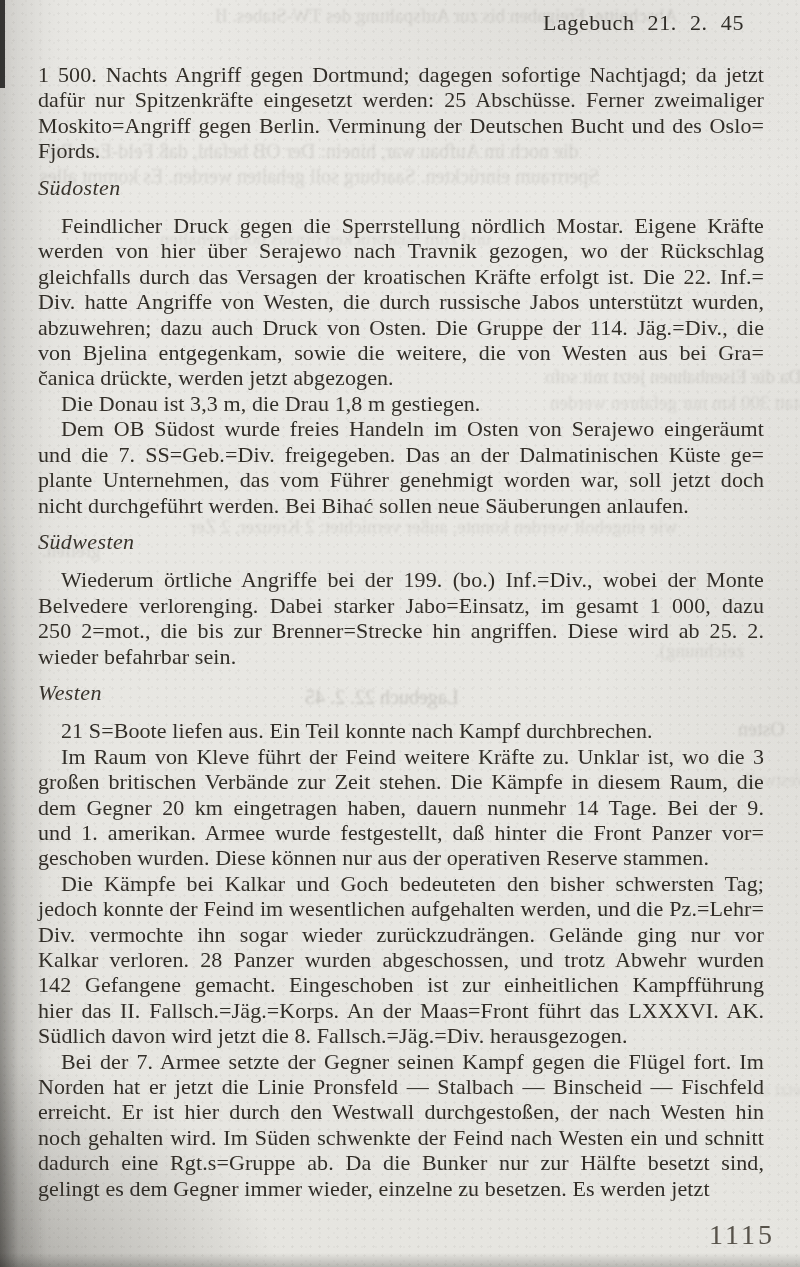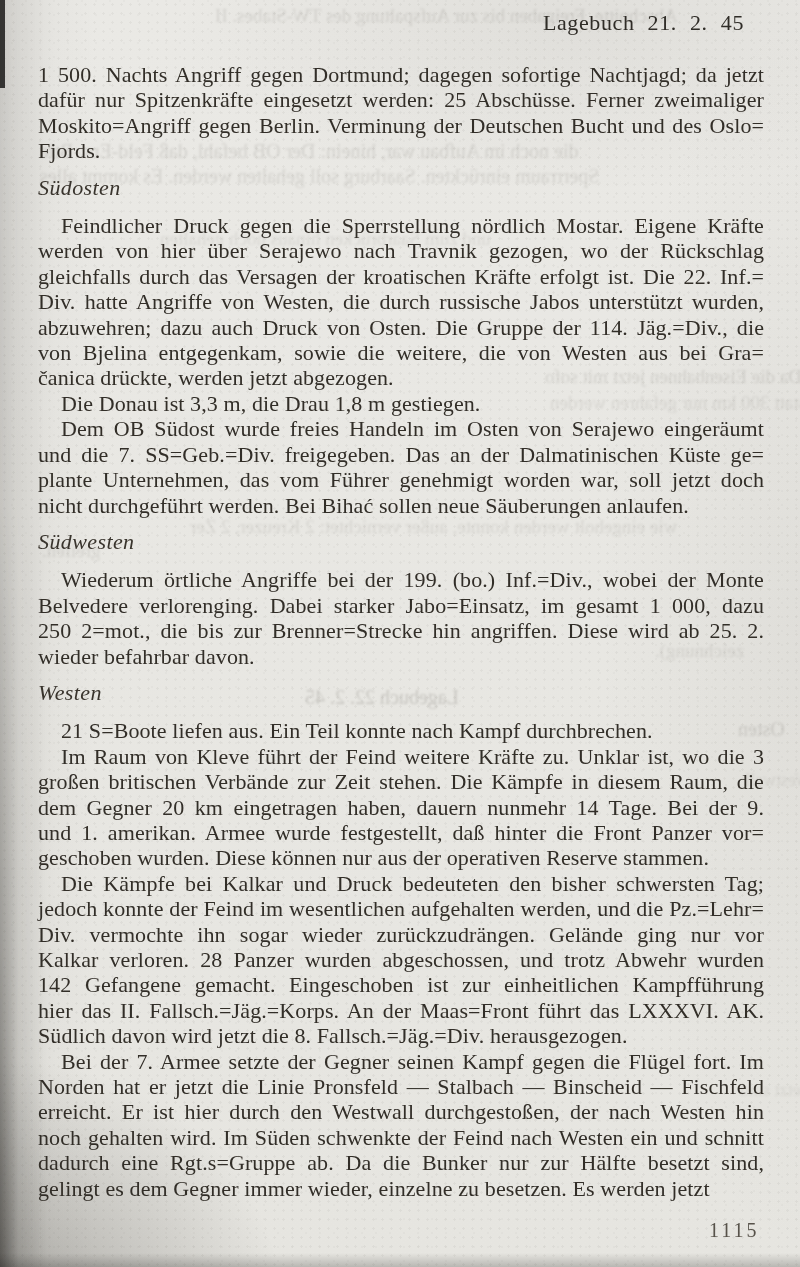--- a/index.html
+++ b/index.html
@@ -40,21 +40,21 @@
   .line { text-align:justify; text-align-last:justify; }
   .line.last { text-align-last:left; }
   .para.indent > .line:first-child { text-indent:23px; }
   .heading {
     font-style:italic; font-size:22px; margin:11px 0 13px 0;
     color:#39342d; letter-spacing:0.4px;
     text-align:left; text-align-last:left;
   }
   .page-number {
     position:absolute; left:709px; top:1219px;
-    font-size:20px; letter-spacing:3px; color:#57524a;
+    font-size:28px; letter-spacing:3px; color:#57524a;
   }
   .bleed-layer { position:absolute; inset:0; pointer-events:none; }
   .bleed {
     position:absolute; white-space:nowrap;
     color:#4f4b44; transform:scaleX(-1); transform-origin:50% 50%;
     filter:blur(0.8px); font-size:20px;
   }
   .edge-sliver {
     position:absolute; left:0; top:0; width:5px; height:88px;
     background:#151413; opacity:.82; filter:blur(0.4px);
@@ -117,35 +117,35 @@
         <div class="line">Dem OB Südost wurde freies Handeln im Osten von Serajewo eingeräumt</div>
         <div class="line">und die 7. SS=Geb.=Div. freigegeben. Das an der Dalmatinischen Küste ge=</div>
         <div class="line">plante Unternehmen, das vom Führer genehmigt worden war, soll jetzt doch</div>
         <div class="line last">nicht durchgeführt werden. Bei Bihać sollen neue Säuberungen anlaufen.</div>
       </div>
       <div class="heading">Südwesten</div>
       <div class="para indent">
         <div class="line">Wiederum örtliche Angriffe bei der 199. (bo.) Inf.=Div., wobei der Monte</div>
         <div class="line">Belvedere verlorenging. Dabei starker Jabo=Einsatz, im gesamt 1 000, dazu</div>
         <div class="line">250 2=mot., die bis zur Brenner=Strecke hin angriffen. Diese wird ab 25. 2.</div>
-        <div class="line last">wieder befahrbar davon.</div>
+        <div class="line last">wieder befahrbar sein.</div>
       </div>
       <div class="heading">Westen</div>
       <div class="para indent">
         <div class="line last">21 S=Boote liefen aus. Ein Teil konnte nach Kampf durchbrechen.</div>
       </div>
       <div class="para indent">
         <div class="line">Im Raum von Kleve führt der Feind weitere Kräfte zu. Unklar ist, wo die 3</div>
         <div class="line">großen britischen Verbände zur Zeit stehen. Die Kämpfe in diesem Raum, die</div>
         <div class="line">dem Gegner 20 km eingetragen haben, dauern nunmehr 14 Tage. Bei der 9.</div>
         <div class="line">und 1. amerikan. Armee wurde festgestellt, daß hinter die Front Panzer vor=</div>
         <div class="line last">geschoben wurden. Diese können nur aus der operativen Reserve stammen.</div>
       </div>
       <div class="para indent">
-        <div class="line">Die Kämpfe bei Kalkar und Druck bedeuteten den bisher schwersten Tag;</div>
+        <div class="line">Die Kämpfe bei Kalkar und Goch bedeuteten den bisher schwersten Tag;</div>
         <div class="line">jedoch konnte der Feind im wesentlichen aufgehalten werden, und die Pz.=Lehr=</div>
         <div class="line">Div. vermochte ihn sogar wieder zurückzudrängen. Gelände ging nur vor</div>
         <div class="line">Kalkar verloren. 28 Panzer wurden abgeschossen, und trotz Abwehr wurden</div>
         <div class="line">142 Gefangene gemacht. Eingeschoben ist zur einheitlichen Kampfführung</div>
         <div class="line">hier das II. Fallsch.=Jäg.=Korps. An der Maas=Front führt das LXXXVI. AK.</div>
         <div class="line last">Südlich davon wird jetzt die 8. Fallsch.=Jäg.=Div. herausgezogen.</div>
       </div>
       <div class="para indent">
         <div class="line">Bei der 7. Armee setzte der Gegner seinen Kampf gegen die Flügel fort. Im</div>
         <div class="line">Norden hat er jetzt die Linie Pronsfeld — Stalbach — Binscheid — Fischfeld</div>

